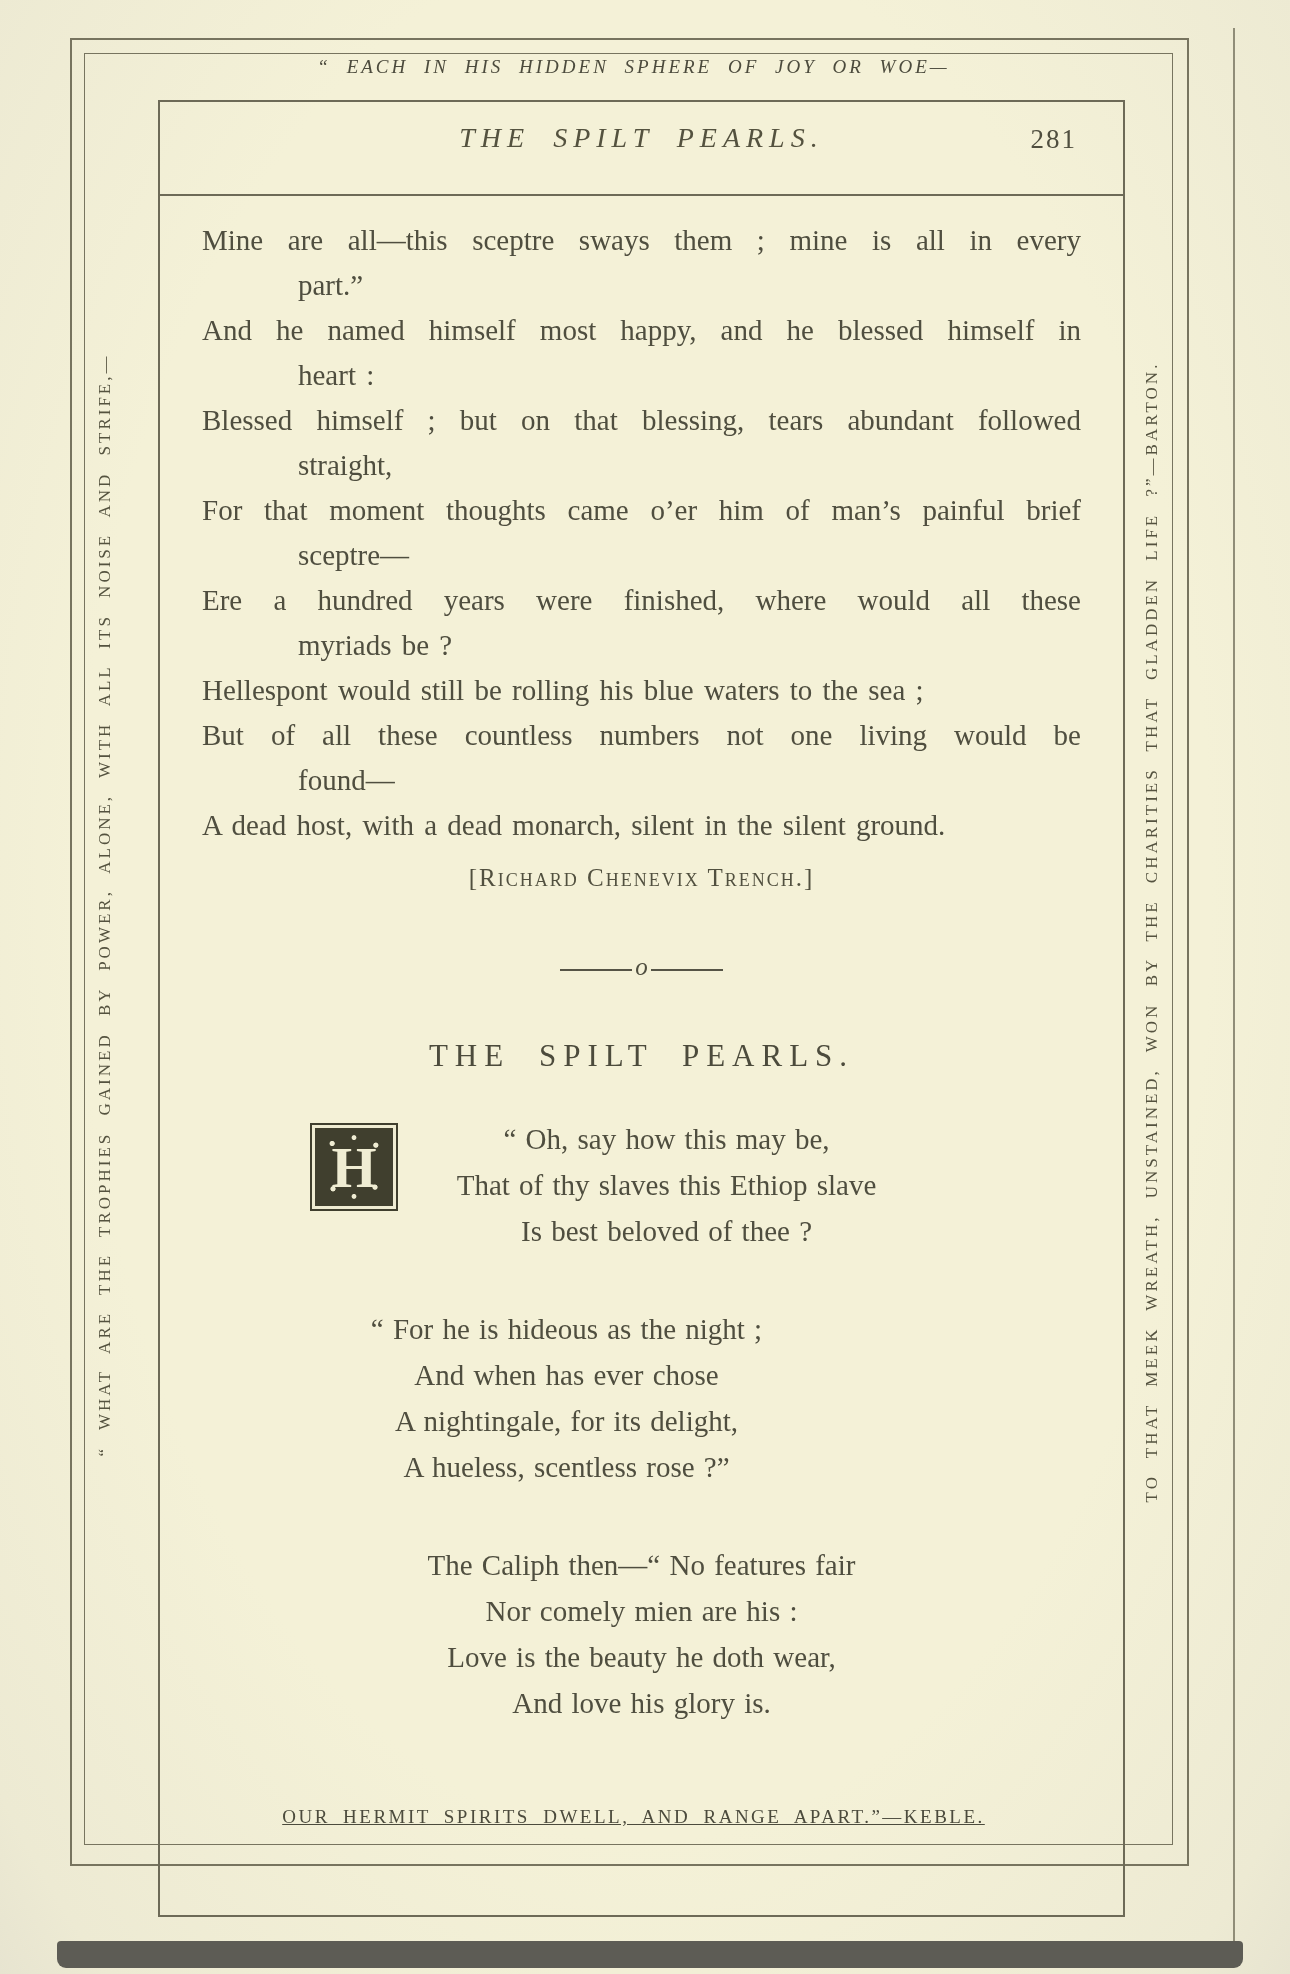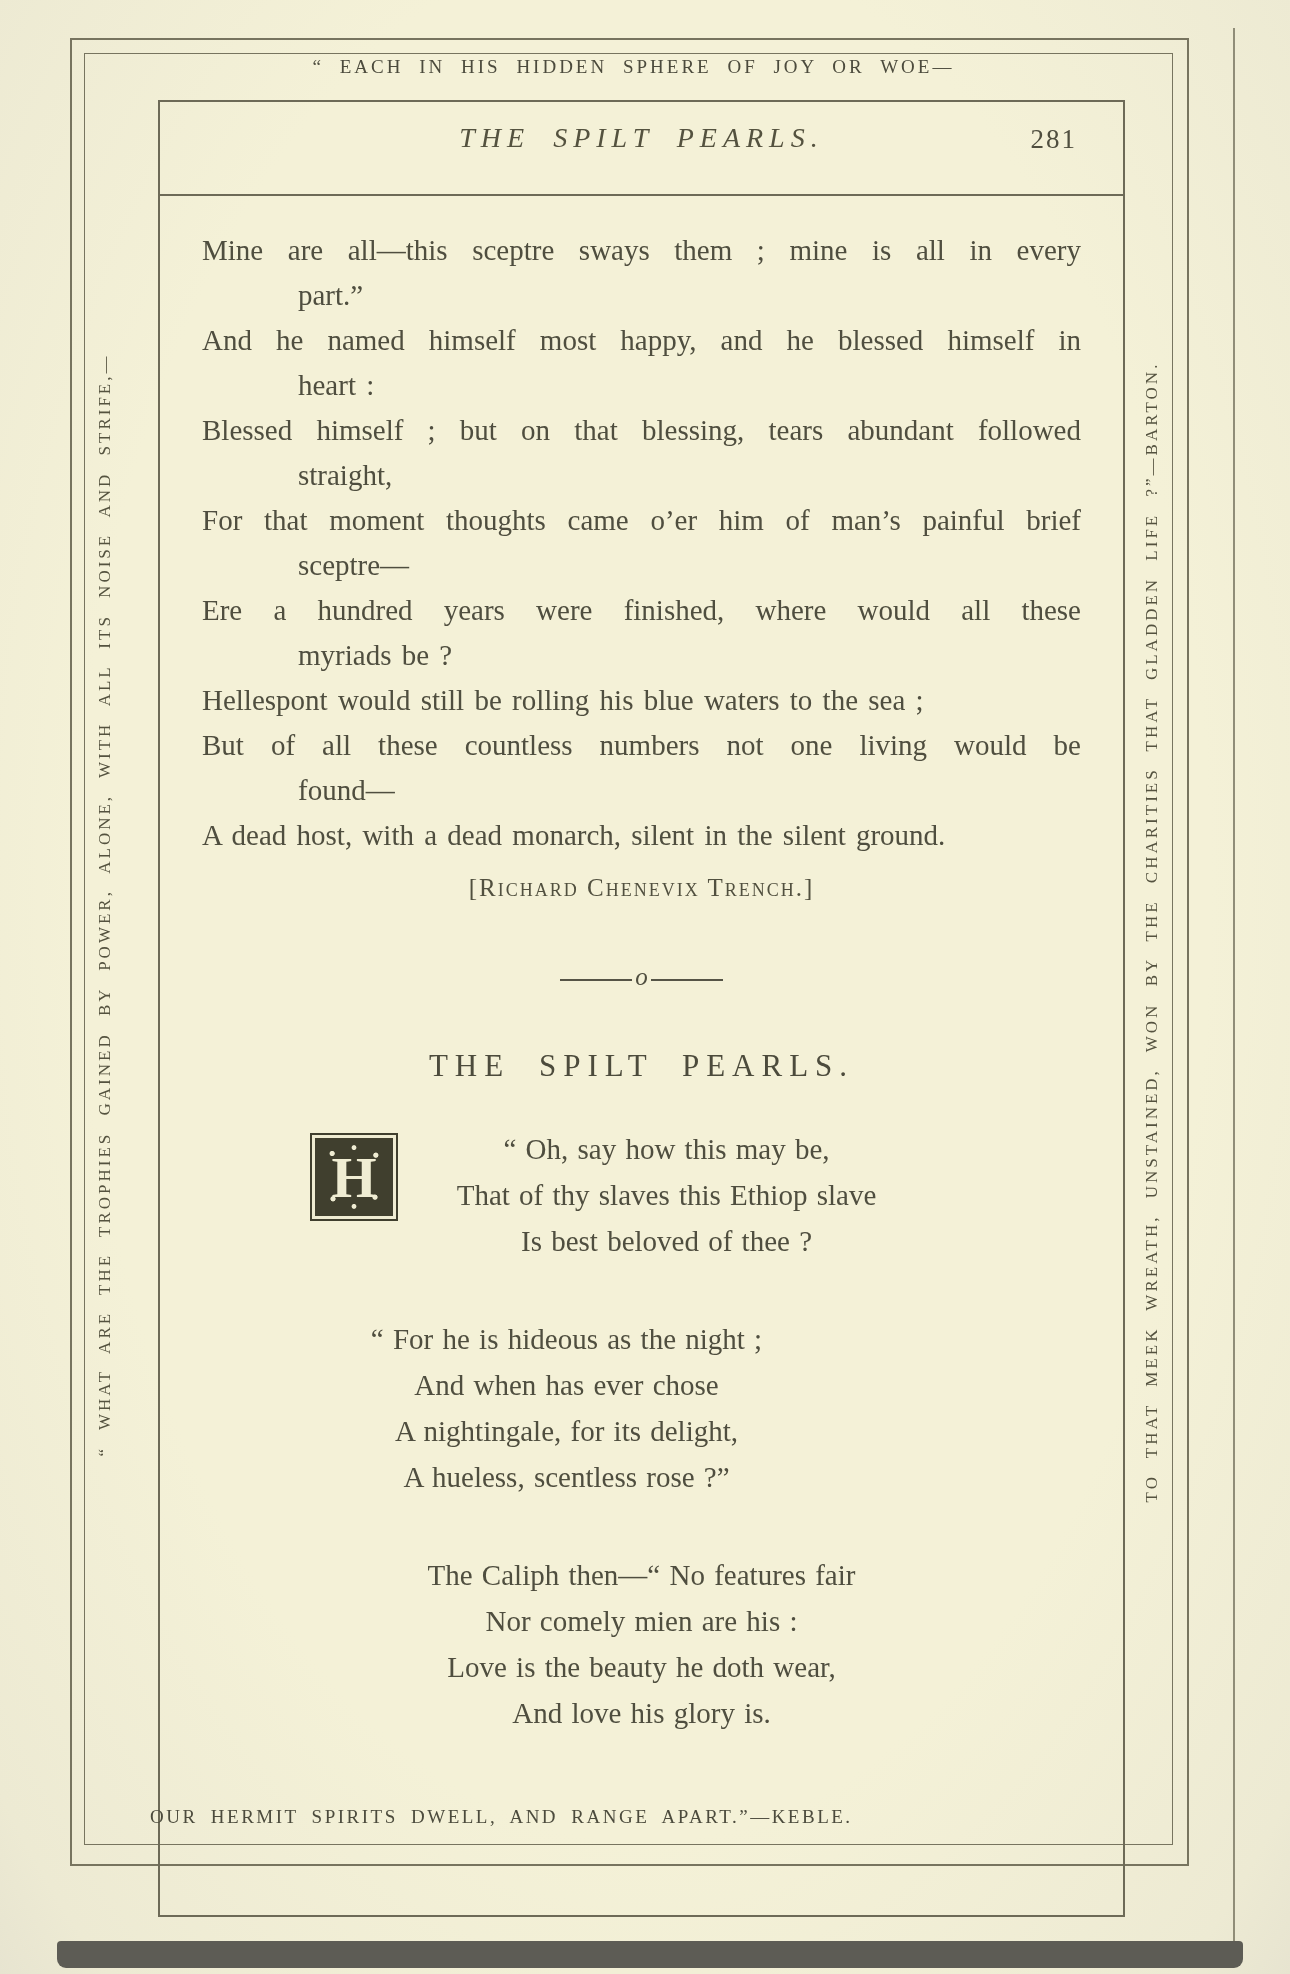--- a/index.html
+++ b/index.html
@@ -13,32 +13,32 @@
   .outer-frame { position:absolute; left:70px; top:38px; width:1115px; height:1824px;
     border:2px solid var(--frame,#77745f); }
   .inner-frame { position:absolute; left:84px; top:53px; width:1087px; height:1790px;
     border:1px solid var(--frame,#77745f); }
   .page-edge { position:absolute; left:1233px; top:28px; width:2px; height:1916px;
     background:#908d78; }
   .bottom-band { position:absolute; left:57px; top:1941px; width:1186px; height:27px;
     background:var(--band,#5d5c55); border-radius:4px 4px 9px 9px; }
 
   .header-quote { position:absolute; left:150px; top:56px; width:967px; text-align:center;
-    font-size:19px; letter-spacing:3px; word-spacing:8px; color:#4c4b3d; }
+    font-size:19px; letter-spacing:3px; word-spacing:8px; color:#4c4b3d;font-style:italic; }
 
   .content-box { position:absolute; left:158px; top:100px; width:967px; height:1817px;
     border:2px solid #6d6a57; box-sizing:border-box; }
 
   .running-head-row { position:relative; margin-top:20px; height:38px; }
   .running-head { display:block; text-align:center; font-style:italic; font-size:28px;
     letter-spacing:6px; word-spacing:10px; color:#54523f; }
   .page-number { position:absolute; right:46px; top:2px; font-size:27px; letter-spacing:2px; }
   .head-rule { margin-top:34px; height:2px; background:#6d6a57; }
 
-  .poem-end { margin-top:32px; padding:0 42px; }
+  .poem-end { margin-top:22px; padding:0 42px; }
   .pline { font-size:29px; line-height:45px; word-spacing:3px; white-space:nowrap; }
   .pline.justify { white-space:normal; text-align:justify; text-align-last:justify; }
   .pline.indent { padding-left:96px; }
 
   .attribution { margin-top:16px; text-align:center; font-variant:small-caps;
     font-size:25px; letter-spacing:2px; height:32px; color:#51503f; }
 
   .divider { margin-top:62px; height:24px; display:flex; align-items:center; justify-content:center; }
   .dline { width:72px; height:2px; background:#555446; }
   .divider .o { font-style:italic; font-size:25px; line-height:20px; padding:0 3px;
@@ -63,22 +63,22 @@
       radial-gradient(circle at 75% 74%, #efecd2 2.2px, transparent 3px),
       radial-gradient(circle at 50% 15%, #efecd2 2px, transparent 2.8px),
       radial-gradient(circle at 50% 85%, #efecd2 2px, transparent 2.8px);
     border:2px solid #403f2e;
     box-shadow: inset 0 0 0 3px #efecd2, inset 0 0 0 7px #403f2e;
     color:#f0edd3; font-size:58px; font-weight:bold;
     display:flex; align-items:center; justify-content:center;
     box-sizing:border-box;
   }
 
-  .footer-quote { position:absolute; left:150px; top:1806px; width:967px; text-align:left;
-    font-size:19px; letter-spacing:2.5px; word-spacing:6px; color:#4c4b3d; }
+  .footer-quote { position:absolute; left:150px; top:1806px; width:967px; text-align:center;
+    font-size:19px; letter-spacing:2.5px; word-spacing:6px; color:#4c4b3d;text-decoration:underline; }
 
   .vtext { position:absolute; height:26px; line-height:26px; text-align:center;
     font-size:17px; letter-spacing:3px; word-spacing:9px; color:#54523f; white-space:nowrap; }
   .vtext.left  { width:1190px; left:-490px; top:892px; transform:rotate(-90deg); }
   .vtext.right { width:1225px; left:539px;  top:919px; transform:rotate(-90deg); }
 </style>
 </head>
 <body>
 
 <div class="page">

